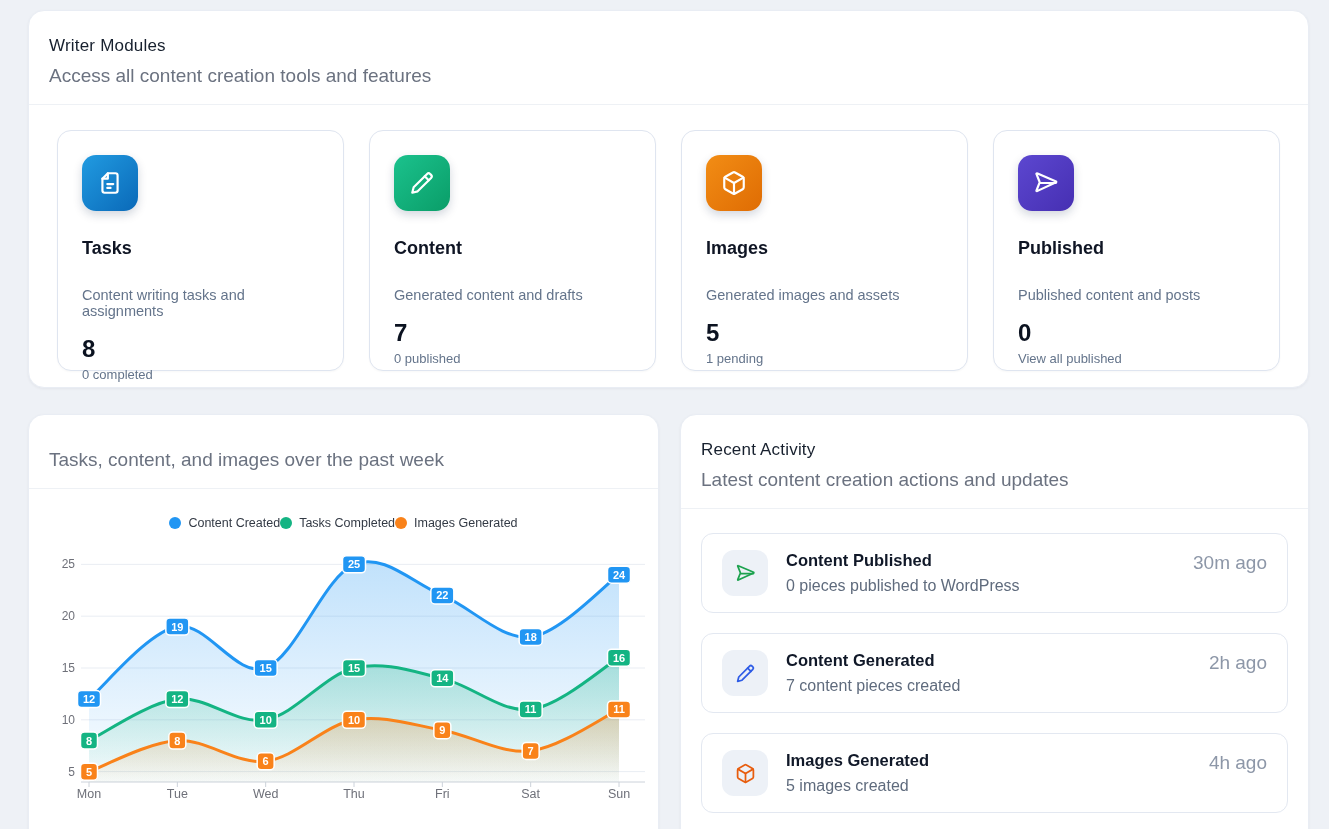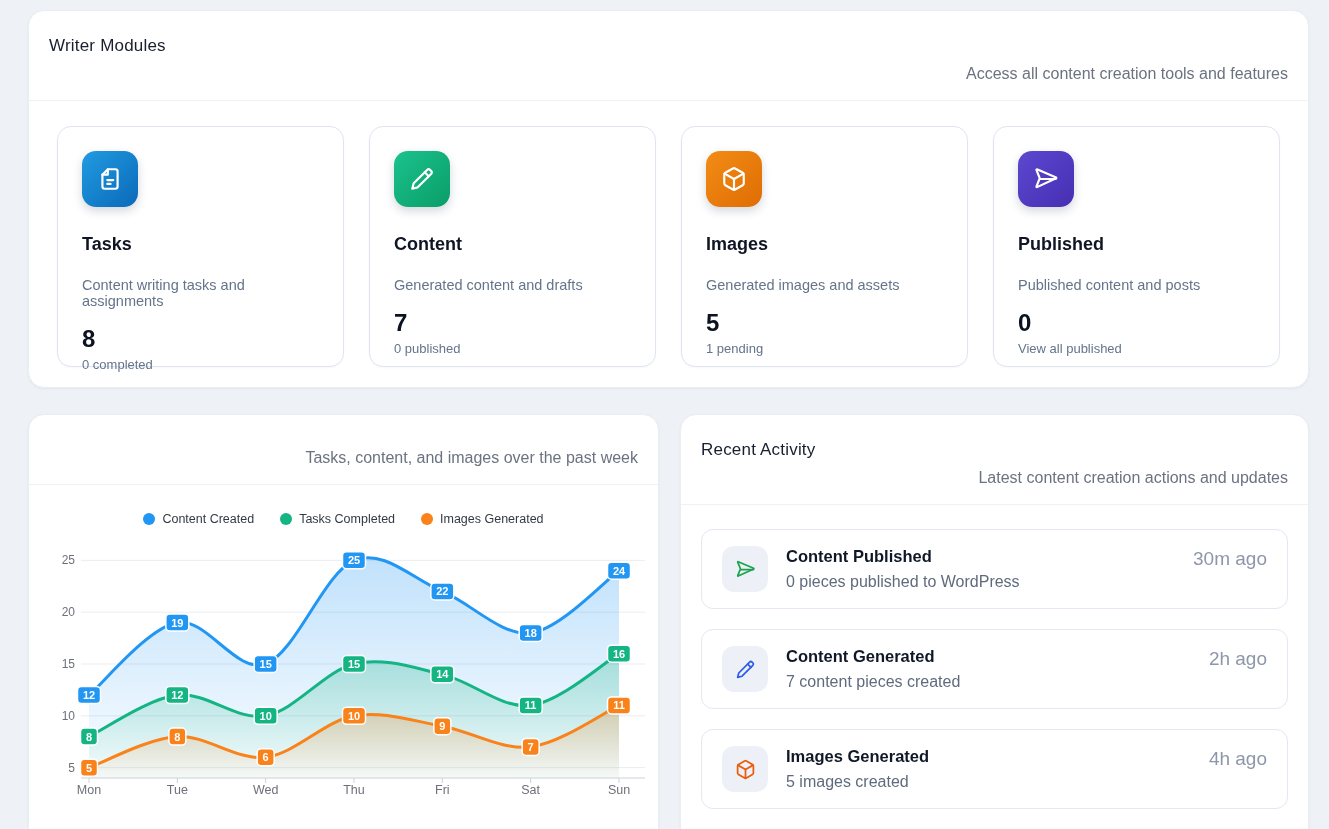--- a/index.html
+++ b/index.html
@@ -17,48 +17,48 @@
     border:1px solid #e9edf4;
     border-radius:16px;
     box-shadow:0 1px 3px rgba(16,24,40,.05);
   }
   #panel-modules { left:28px; top:10px;  width:1281px; height:378px; }
   #panel-chart   { left:28px; top:414px; width:631px;  height:470px; }
   #panel-activity{ left:680px;top:414px; width:629px;  height:470px; }
 
   .panel-header { padding:25px 20px 17px 20px; border-bottom:1px solid #eef1f5; }
   .panel-title { font-size:17px; font-weight:400; color:#17202e; letter-spacing:.2px; }
-  .panel-sub { margin-top:9px; font-size:16px; color:#6b7280;text-align:right; }
+  .panel-sub { margin-top:9px; font-size:19px; color:#6b7280; }
 
   
   .modules-grid {
     display:grid; grid-template-columns:repeat(4,1fr);
     gap:25px; padding:25px 28px;
   }
   .module-card {
     border:1px solid #dfe5f0; border-radius:14px;
     padding:24px; height:241px; background:#fff;
     box-shadow:0 1px 2px rgba(16,24,40,.03);
     cursor:pointer;
   }
   .module-icon {
     width:56px; height:56px; border-radius:14px;
     display:flex; align-items:center; justify-content:center;
     color:#fff; box-shadow:0 4px 10px rgba(13,34,72,.18);
   }
   .module-icon svg { width:26px; height:26px; }
   .module-title { margin-top:27px; font-size:18px; font-weight:700; color:#0f1524; }
-  .module-desc  { margin-top:22px; font-size:14.5px; color:#64748b; }
+  .module-desc  { margin-top:28px; font-size:14.5px; color:#64748b; }
   .module-value { margin-top:16px; font-size:24px; font-weight:700; color:#0b1220; }
   .module-foot  { margin-top:4px;  font-size:13px; color:#64748b; }
 
   
   .legend-row {
     margin-top:27px; display:flex; justify-content:center;
-    align-items:center; gap:26px;
+    align-items:center; 
   }
   .legend-item { display:flex; align-items:center; gap:7px; cursor:pointer; }
   .legend-dot { width:12px; height:12px; border-radius:50%; }
   .legend-label { font-size:12.5px; color:#333a45; }
   #activity-chart-svg { display:block; margin-top:8px; }
 
   
   .activity-list { padding:24px 20px; display:flex; flex-direction:column; gap:20px; }
   .activity-item {
     display:flex; align-items:center;

